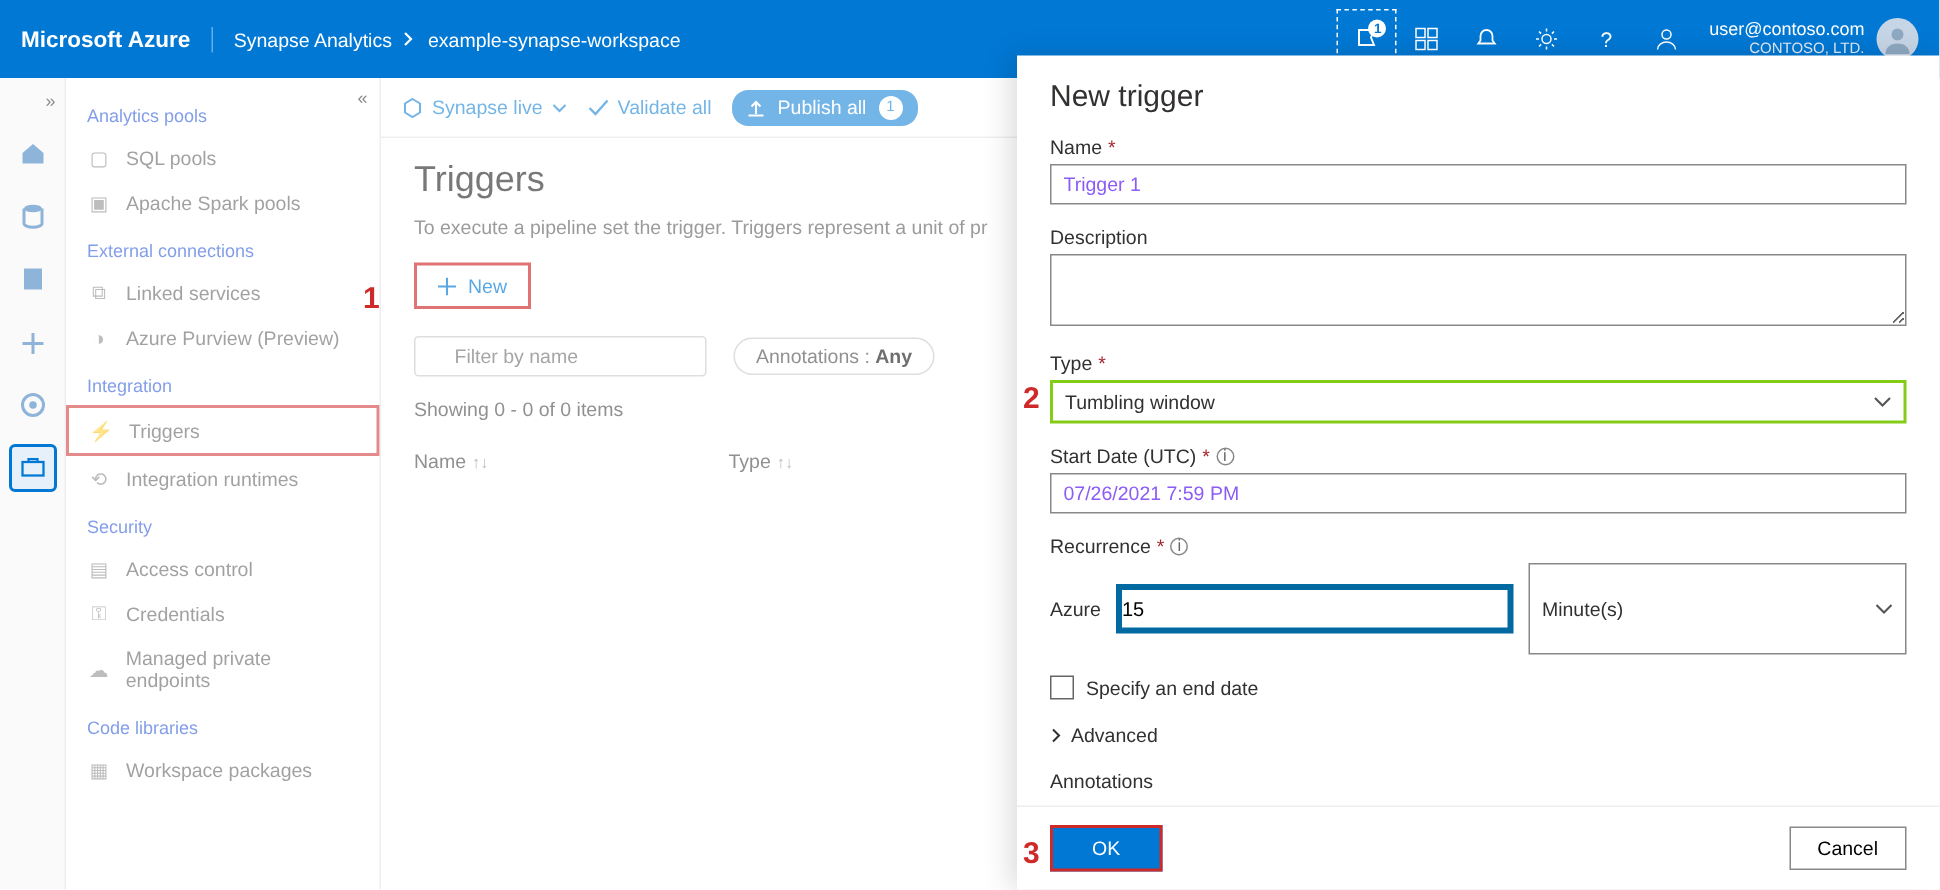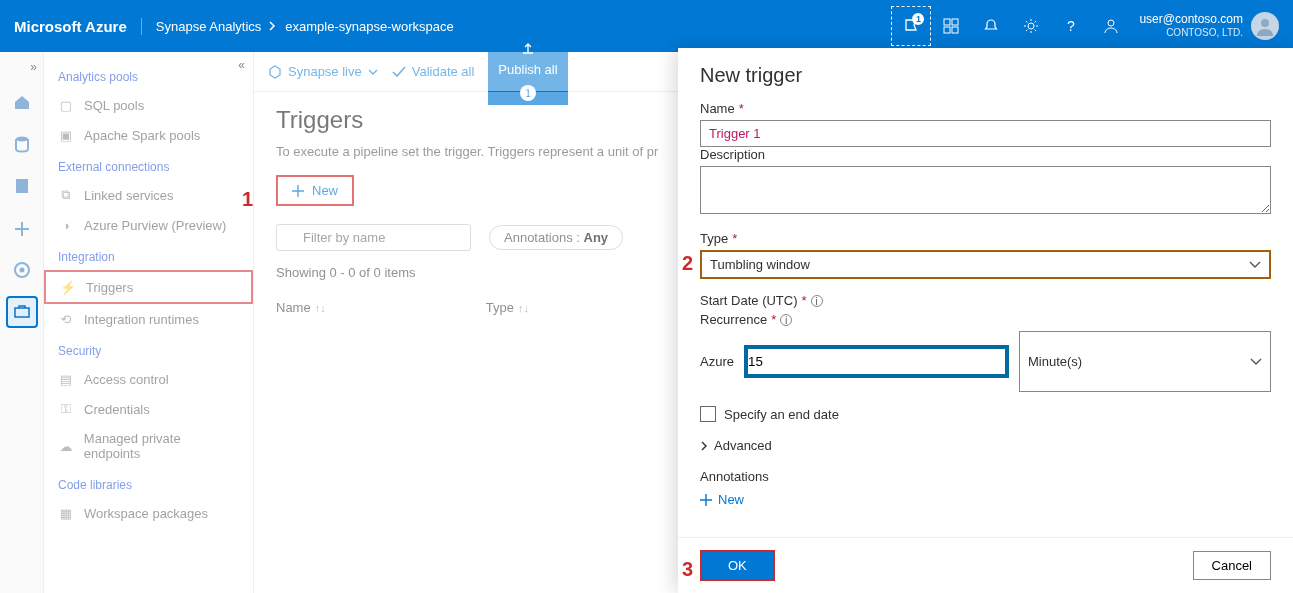--- a/index.html
+++ b/index.html
@@ -33,21 +33,21 @@
 .sidebar .group-title { font-size: 12px; color: #1d4ed8; padding: 10px 14px 6px; }
 .sidebar .item { display:flex; align-items:center; gap:10px; padding: 7px 14px; color:#555; cursor:pointer; font-size:13px;}
 .sidebar .item.active { border:2px solid #cf2a2a; }
 .sidebar .item .ic { width:16px; height:16px; display:inline-flex; align-items:center; justify-content:center; color:#888;}
 
 
 .content-wrap { flex:1; display:flex; flex-direction:column; }
 .toolbar { height: 40px; display:flex; align-items:center; gap:14px; padding: 0 14px; border-bottom:1px solid #eee; }
 .toolbar .syn-live { color:#0078d4; display:flex; align-items:center; gap:6px; }
 .toolbar .validate { color:#0078d4; display:flex; align-items:center; gap:6px;}
-.toolbar .publish { background:#0078d4; color:#fff; padding:4px 10px; border-radius:0; display:flex; align-items:center; gap:8px;flex-direction:column;}
+.toolbar .publish { background:#0078d4; color:#fff; padding:4px 10px; border-radius:11px; display:flex; align-items:center; gap:8px;}
 .toolbar .publish .count { background:#fff; color:#0078d4; border-radius:50%; width:16px; height:16px; font-size:10px; display:flex; align-items:center; justify-content:center;}
 .toolbar-veil { position:relative; }
 .toolbar-veil::after { content:""; position:absolute; inset:0; background:rgba(255,255,255,.45); pointer-events:none; }
 
 
 .main { flex:1; padding: 14px 22px; position:relative; }
 .main h1 { font-size: 24px; font-weight: 400; color:#323130; }
 .main .sub { color:#666; margin: 10px 0 16px; font-size:13px;}
 .new-btn { display:inline-flex; align-items:center; gap:8px; border:2px solid #cf2a2a; padding:6px 14px; color:#0078d4; cursor:pointer; }
 .num-badge { position:absolute; color:#cf2a2a; font-weight:700; font-size:20px;}
@@ -57,29 +57,29 @@
 .filter-wrap .funnel { position:absolute; left:8px; top:6px; color:#888; font-size:13px;}
 .ann-chip { border:1px solid #ccc; border-radius: 16px; padding:4px 14px; font-size:13px; color:#555;}
 .ann-chip b { color:#222; }
 .showing { margin-top:14px; color:#555; font-size:13px;}
 .columns { display:flex; gap:160px; margin-top:20px; color:#555; font-size:13px;}
 .columns .sort { color:#999; font-size:11px; margin-left:4px;}
 .empty { text-align:center; color:#777; margin-top:160px;}
 .main-veil { position:absolute; inset:0; background:rgba(255,255,255,.35); pointer-events:none;}
 
 
-.blade { position:absolute; top:48px; right:0; bottom:0; width:615px; background:#fff; box-shadow:-4px 0 18px rgba(0,0,0,.15); display:flex; flex-direction:column;}
+.blade { position:absolute; top:37px; right:0; bottom:0; width:615px; background:#fff; box-shadow:-4px 0 18px rgba(0,0,0,.15); display:flex; flex-direction:column;}
 .blade-inner { padding: 16px 22px 0 22px; flex:1; overflow:auto;}
 .blade h2 { font-size:20px; font-weight:400; margin-bottom:14px;}
 .field-label { font-size:13px; color:#323130; margin-bottom:4px; display:flex; align-items:center; gap:4px;}
 .req { color:#a4262c;}
 .info-ic { color:#666; font-size:11px; border:1px solid #888; border-radius:50%; width:12px; height:12px; display:inline-flex; align-items:center; justify-content:center;}
-.txt-input { width:100%; border:1px solid #8a8886; padding:5px 8px; font-size:13px; color:#be185d; }
+.txt-input { width:100%; border:1px solid #8a8886; padding:5px 8px; font-size:13px; color:#8b5cf6; margin-bottom:14px;}
 .txt-area { width:100%; height:48px; border:1px solid #8a8886; padding:5px 8px; font-size:13px; resize:both; margin-bottom:14px;}
-.select-box { width:100%; border:2px solid #a16207; padding:5px 8px; font-size:13px; display:flex; justify-content:space-between; align-items:center; margin-bottom:14px; cursor:pointer; background:#fff;}
+.select-box { width:100%; border:2px solid #84cc16; padding:5px 8px; font-size:13px; display:flex; justify-content:space-between; align-items:center; margin-bottom:14px; cursor:pointer; background:#fff;}
 .rec-row { display:flex; align-items:center; gap:10px; margin-bottom:14px;}
 .rec-row .every-lbl { font-size:13px;}
 .rec-row .num { flex:0 0 265px; border:4px solid #0369a1; padding:5px 0;}
 .rec-row .unit { flex:1; border:1px solid #8a8886; padding:22px 8px; display:flex; justify-content:space-between; align-items:center; cursor:pointer;}
 .chk-row { display:flex; align-items:center; gap:8px; font-size:13px; margin-bottom:16px;text-align:right;}
 .chk-box { width:16px; height:16px; border:1px solid #666;}
 .adv { display:flex; align-items:center; gap:6px; font-size:13px; margin-bottom:16px; cursor:pointer; color:#323130;}
 .annot-title { font-size:13px; margin-bottom:8px;}
 .new-annot { display:flex; align-items:center; gap:6px; color:#0078d4; cursor:pointer; font-size:13px;}
 .blade-footer { border-top:1px solid #eee; padding:12px 22px; display:flex; align-items:center; gap:12px;}
@@ -325,20 +325,21 @@
       <svg width="12" height="8" viewBox="0 0 12 8">
           <path d="M1 1l5 5 5-5" fill="none" stroke="#555" stroke-width="1.4"></path>
         </svg>
     </div>
 
     <div class="field-label">
         <span>Start Date (UTC)</span>
         <span class="req">*</span>
         <span class="info-ic">i</span>
       </div>
+    <input class="txt-input" value="07/26/2021 7:59 PM" style="">
 
     <div class="field-label">
         <span>Recurrence</span>
         <span class="req">*</span>
         <span class="info-ic">i</span>
       </div>
     <div class="rec-row">
       <span class="every-lbl">Azure</span>
       <input class="num" value="15" style="">
       <div class="unit">

